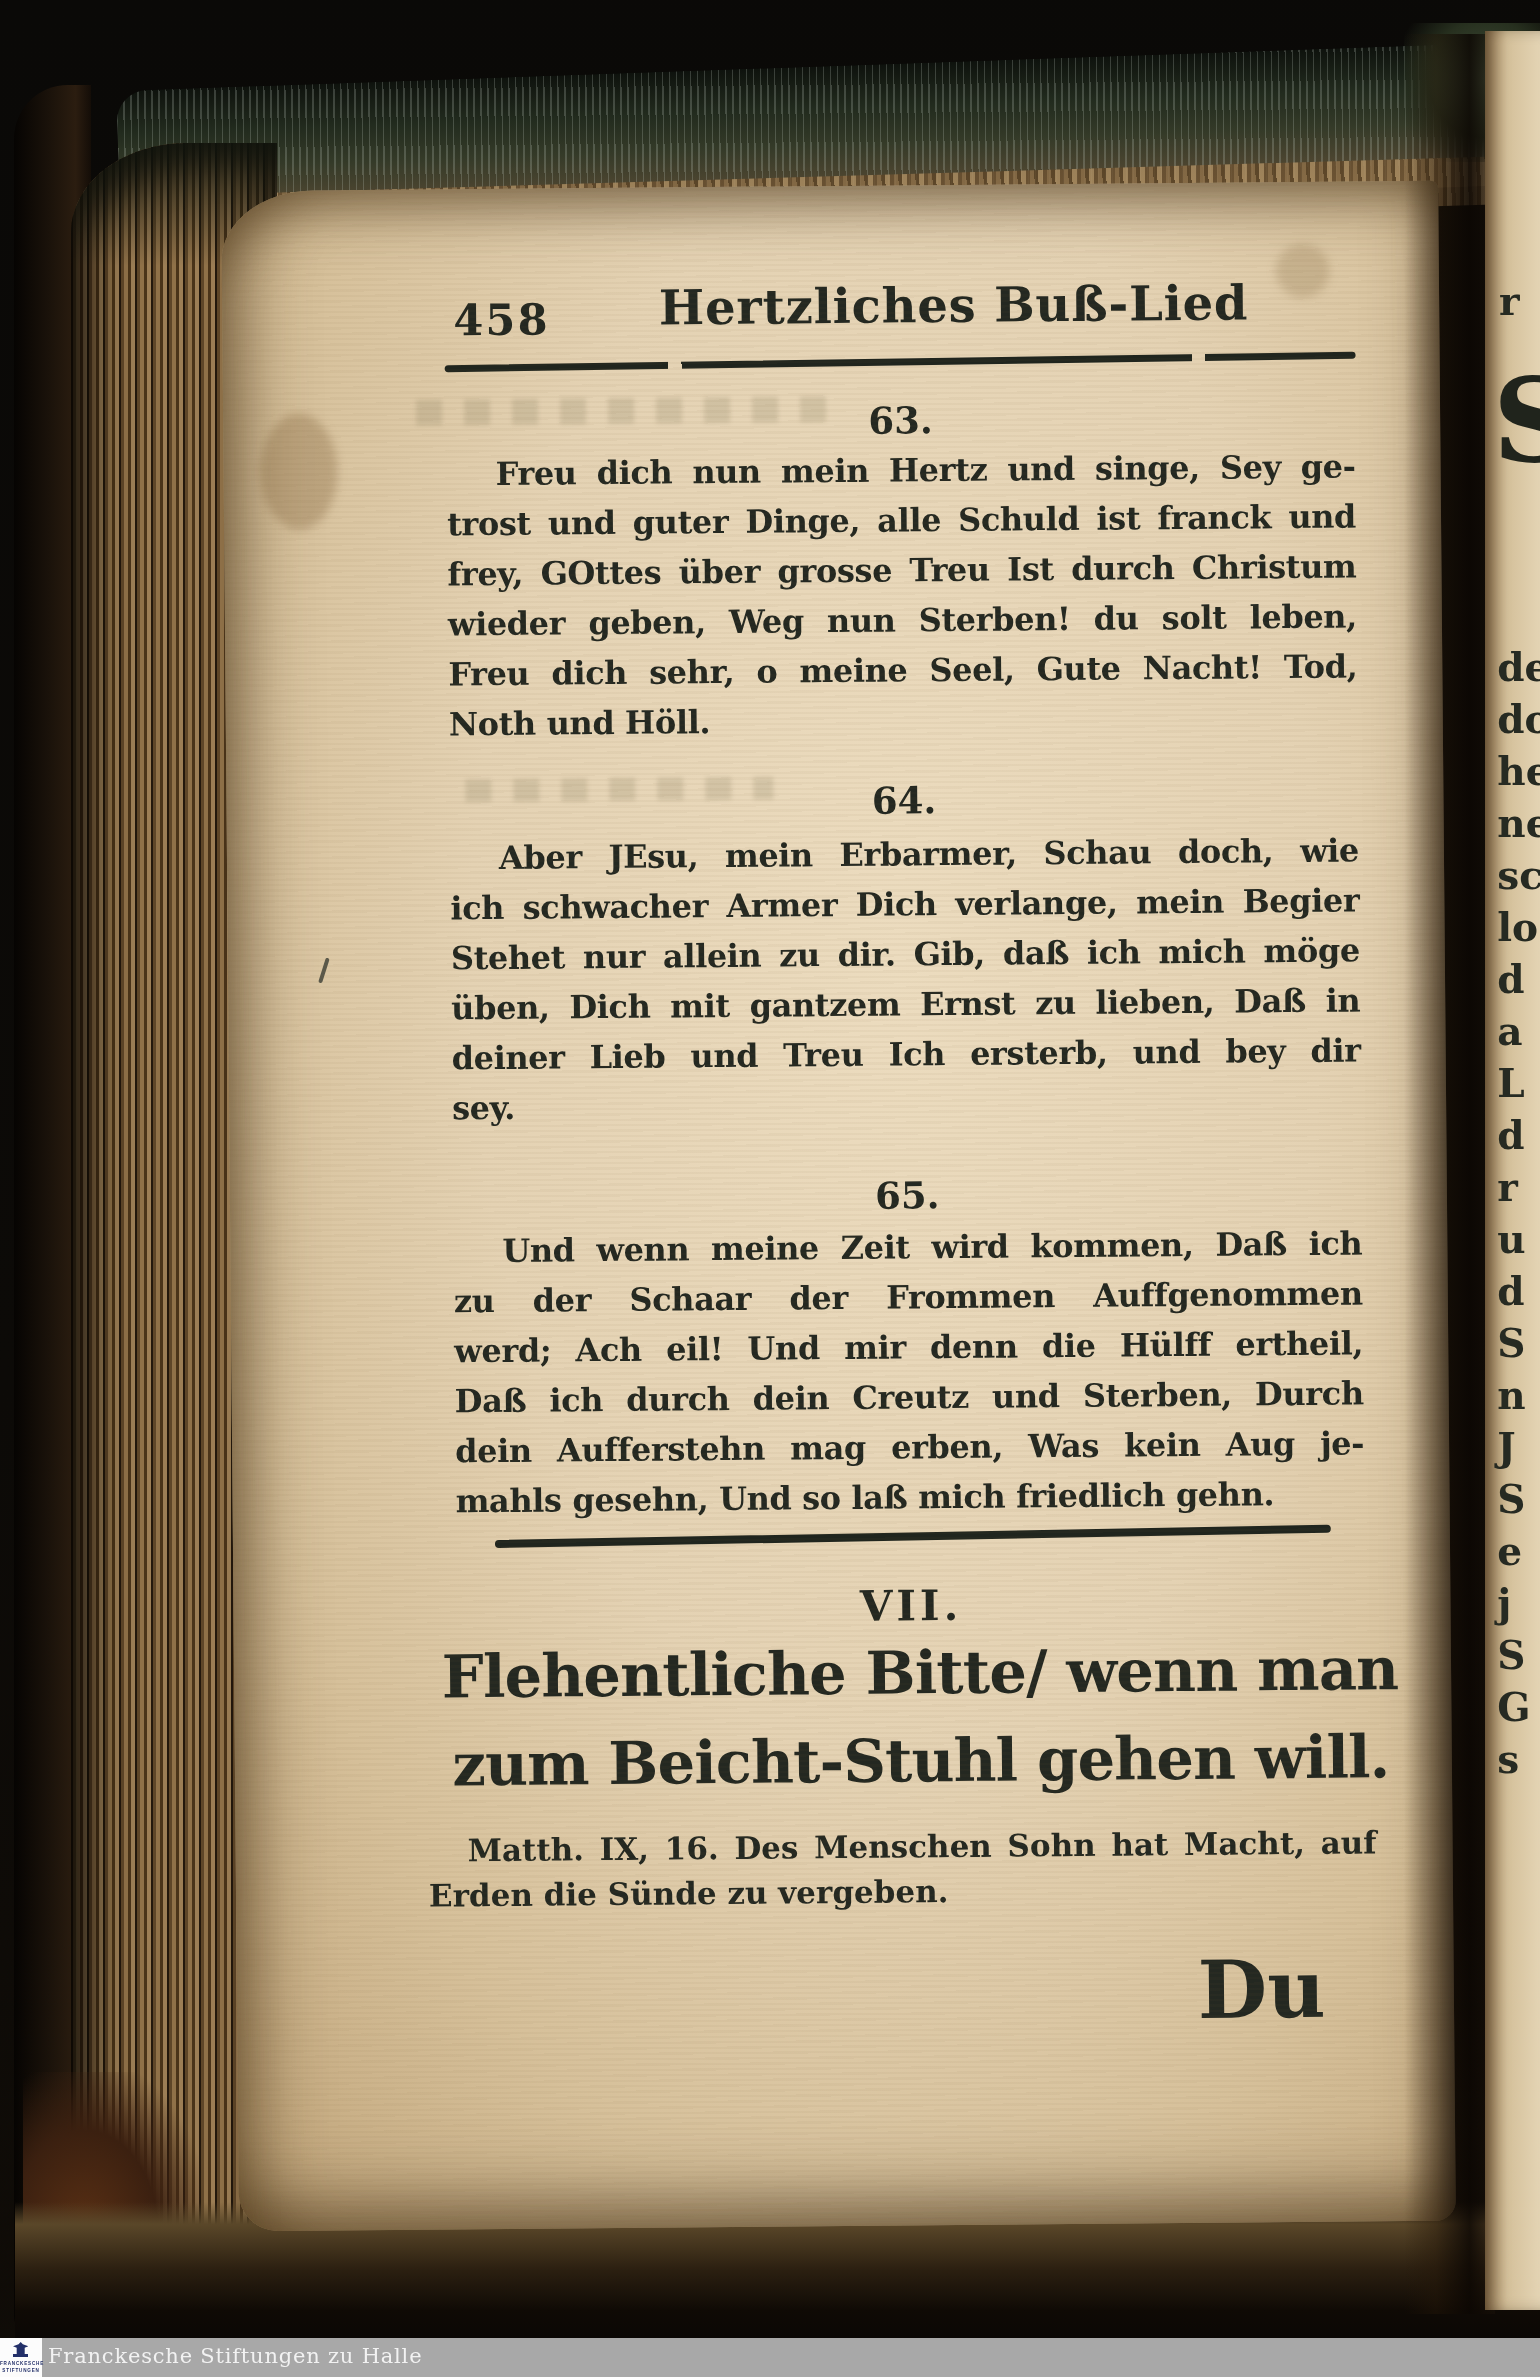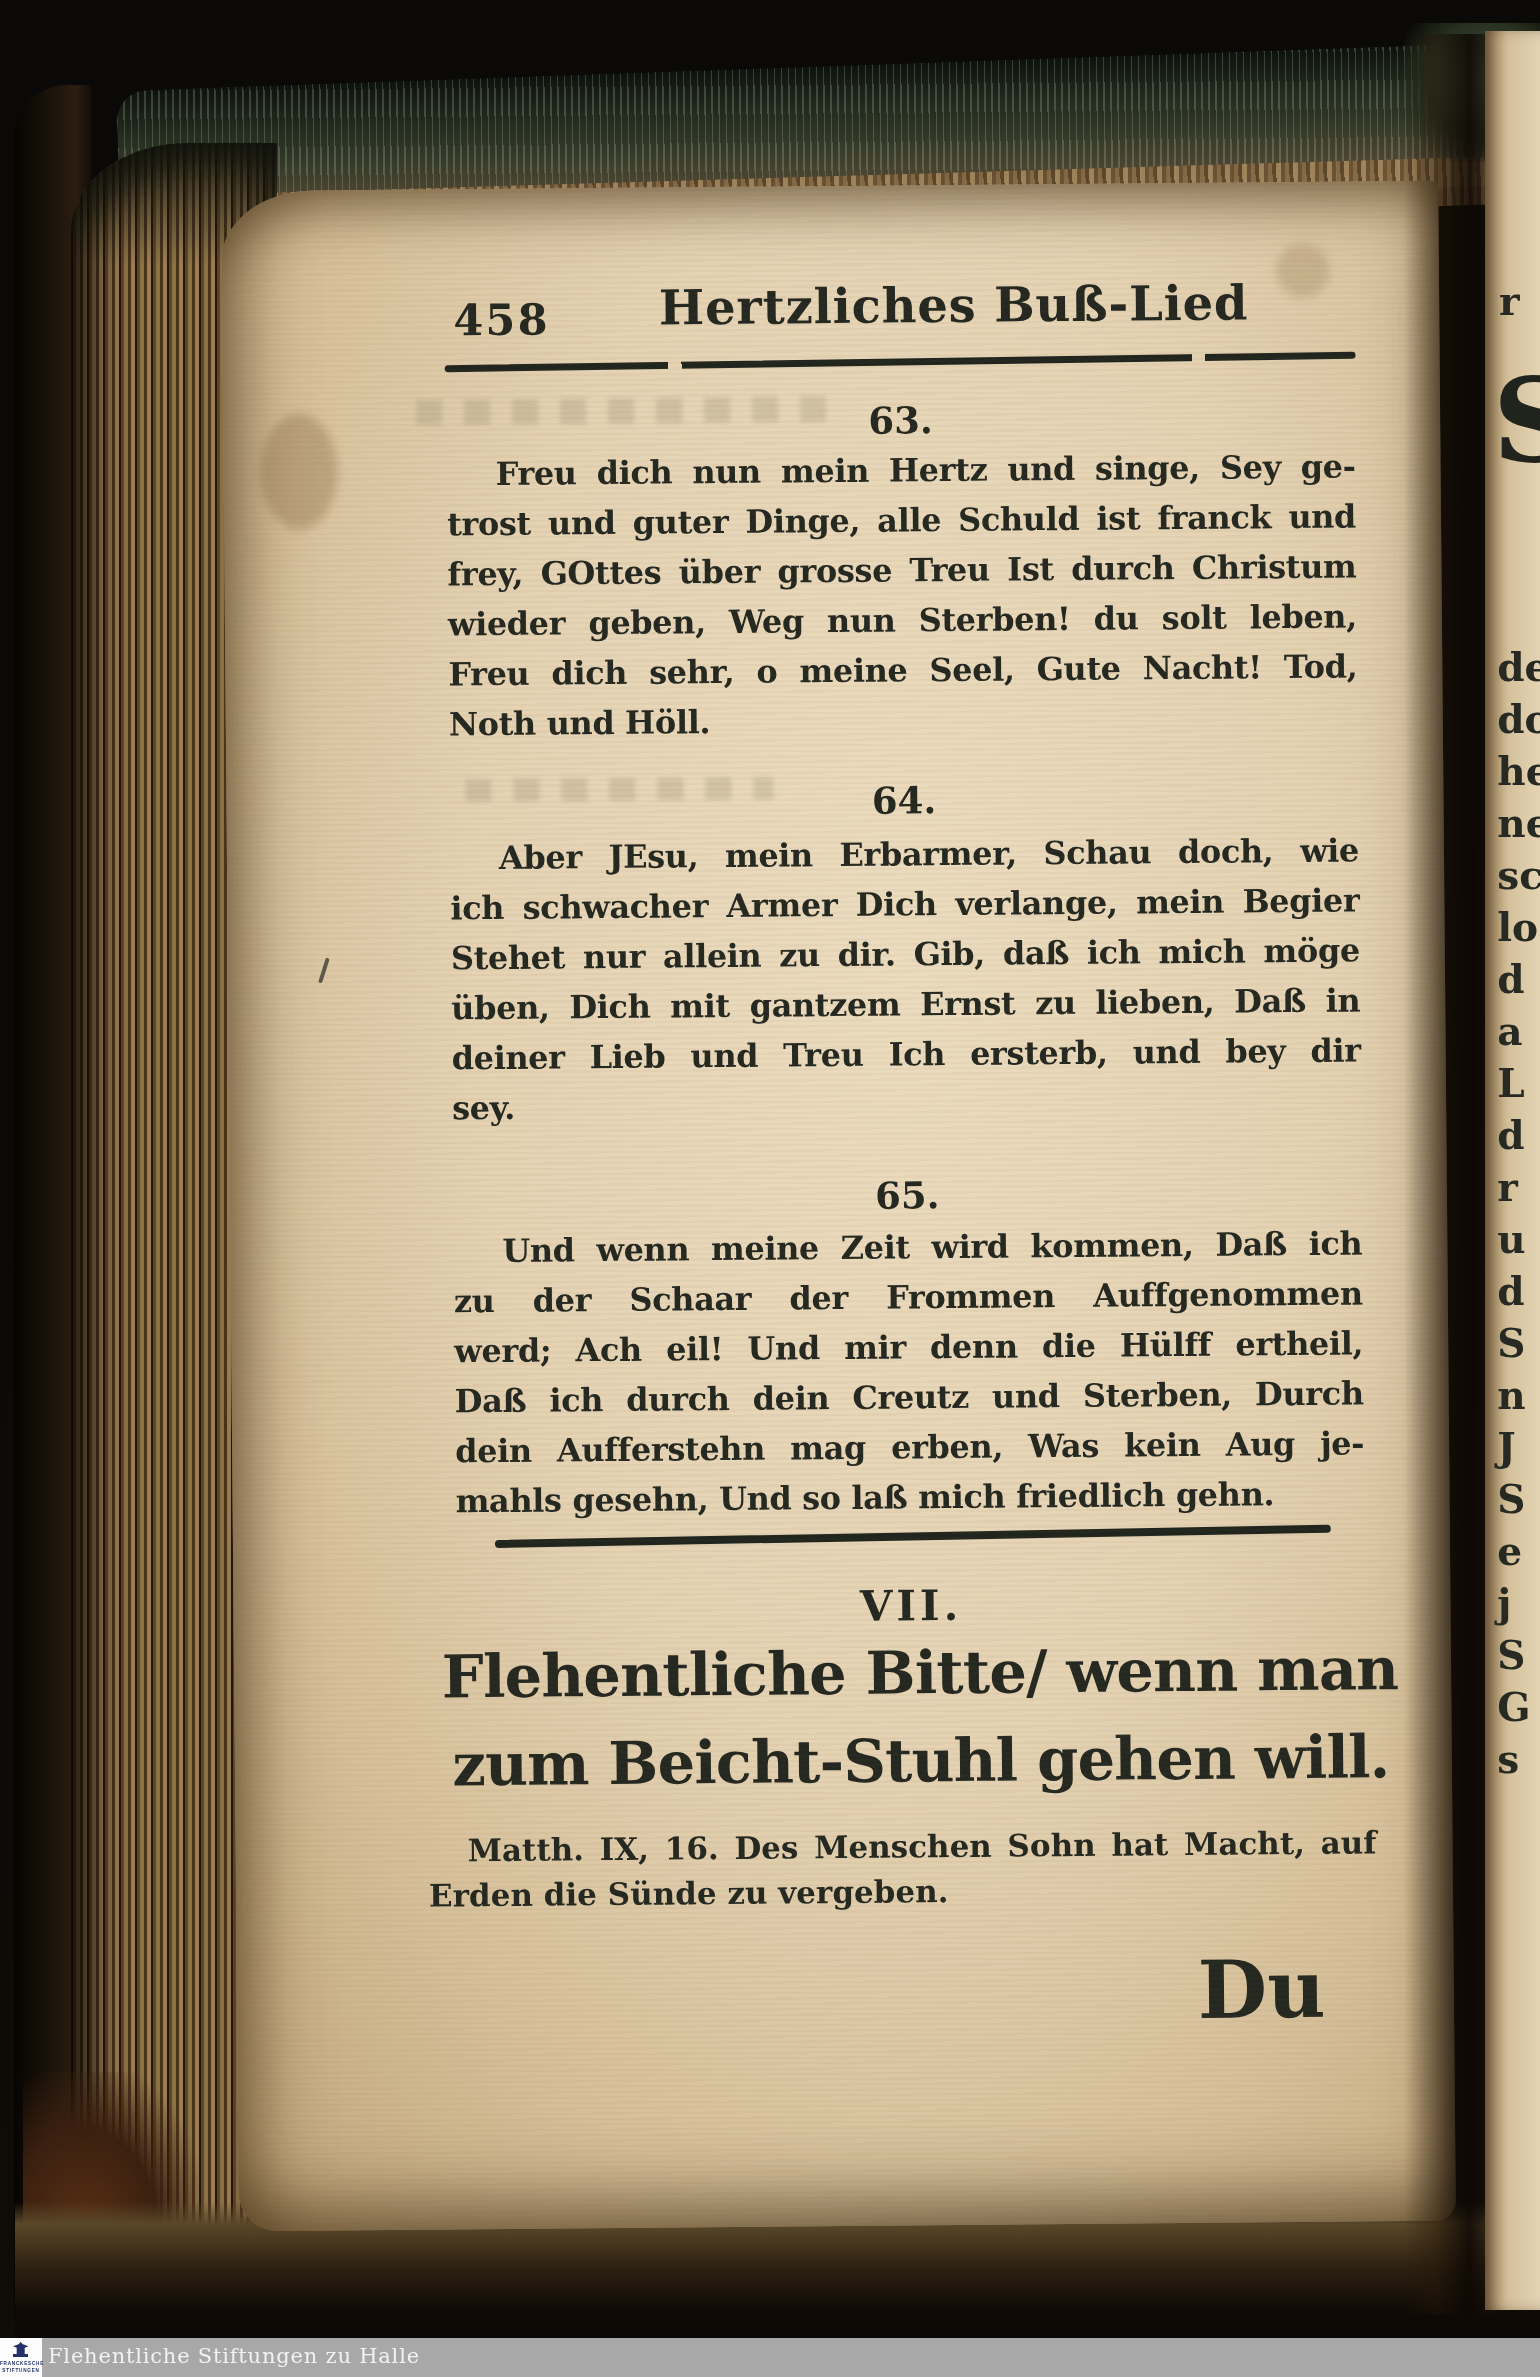--- a/index.html
+++ b/index.html
@@ -184,16 +184,16 @@
     <div class="abs ink scripture scr2">Erden die Sünde zu vergeben.</div>
     <div class="abs ink catchword">Du</div>
   </div>
 
   <div class="abs credit-bar"></div>
   <div class="abs logo-box">
     <div class="emblem"></div>
     <div class="logo-text lt1">FRANCKESCHE</div>
     <div class="logo-text lt2">STIFTUNGEN</div>
   </div>
-  <div class="abs credit-text">Flehentliche Stiftungen zu Halle</div>
+  <div class="abs credit-text">Franckesche Stiftungen zu Halle</div>
 
 </div>
 
 
 </body></html>

